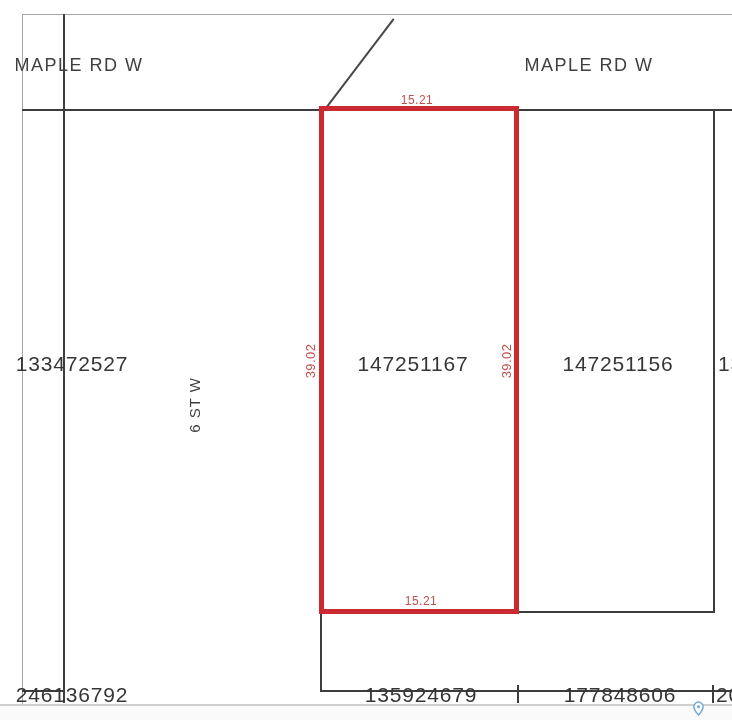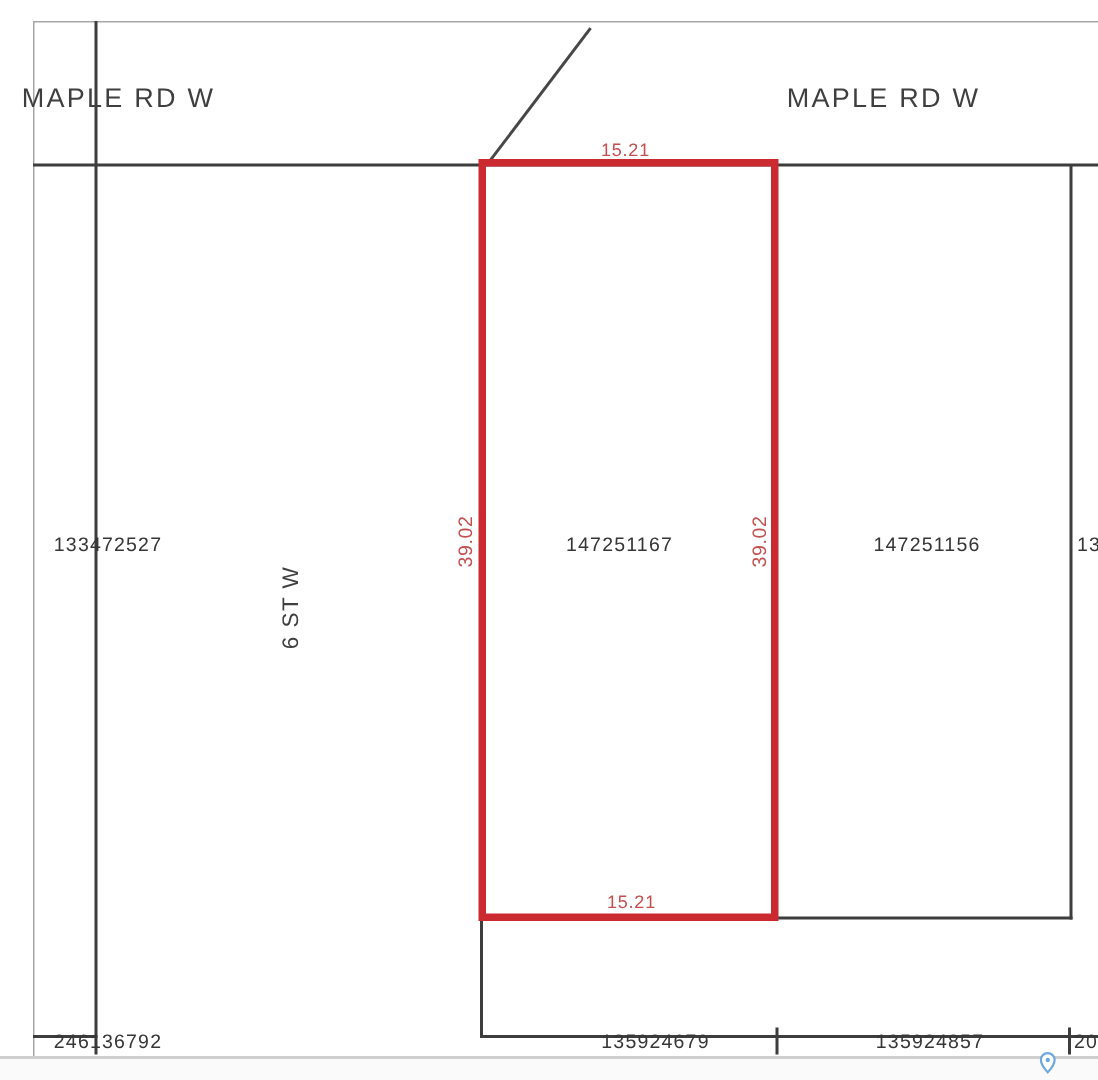--- a/index.html
+++ b/index.html
@@ -20,21 +20,21 @@
   .light-line{background:#cfcfcf;}
   .diag{position:absolute;height:2px;background:#474747;transform-origin:0 0;z-index:1;}
   .red-rect{
     position:absolute;left:319px;top:106px;width:200px;height:508px;
     border:5px solid var(--highlight);box-sizing:border-box;z-index:2;background:transparent;
   }
   .lbl{
     position:absolute;white-space:nowrap;z-index:3;
     transform:translate(-50%,-50%);line-height:1;
   }
-  .parcel-id{font-size:13px;letter-spacing:0.8px;color:var(--text);}
+  .parcel-id{font-size:21px;letter-spacing:0.8px;color:var(--text);}
   .street{font-size:18px;letter-spacing:1.5px;color:#3f3f3f;}
   .dim{font-size:12px;letter-spacing:0.5px;color:var(--dimension);}
   .dim-v{font-size:13px;letter-spacing:0.4px;color:var(--dimension);transform:translate(-50%,-50%) rotate(-90deg);}
   .street-v{font-size:15px;letter-spacing:1px;color:#3f3f3f;transform:translate(-50%,-50%) rotate(-90deg);}
   .edge-clip{transform:translate(0,-50%);}
   .bottom-strip{position:absolute;left:0;top:706px;width:732px;height:14px;background:#fafafa;z-index:0;}
   .pin{position:absolute;left:693px;top:701px;width:11px;height:15px;z-index:4;cursor:pointer;}
 </style>
 </head>
 <body>
@@ -67,22 +67,22 @@
   <span class="lbl dim" style="left:417px;top:100px;">15.21</span>
   <span class="lbl dim" style="left:421px;top:601px;">15.21</span>
   <span class="lbl dim-v" style="left:310px;top:361px;">39.02</span>
   <span class="lbl dim-v" style="left:506px;top:361px;">39.02</span>
 
   <span class="lbl parcel-id" style="left:72px;top:363px;">133472527</span>
   <span class="lbl parcel-id" style="left:413px;top:363px;">147251167</span>
   <span class="lbl parcel-id" style="left:618px;top:363px;text-align:right;">147251156</span>
   <span class="lbl parcel-id edge-clip" style="left:718px;top:363px;">13</span>
   <span class="lbl parcel-id" style="left:72px;top:694px;">246136792</span>
-  <span class="lbl parcel-id" style="left:421px;top:694px;margin-left:16px;">135924679</span>
-  <span class="lbl parcel-id" style="left:620px;top:694px;">135924857</span>
+  <span class="lbl parcel-id" style="left:421px;top:694px;">135924679</span>
+  <span class="lbl parcel-id" style="left:620px;top:694px;">177848606</span>
   <span class="lbl parcel-id edge-clip" style="left:716px;top:694px;">20</span>
 
   <svg class="pin" viewBox="0 0 12 16">
     <path d="M6 1 C3.2 1 1 3.2 1 6 c0 3.6 5 9 5 9 s5 -5.4 5 -9 C11 3.2 8.8 1 6 1 z" fill="#ffffff" stroke="#6fa8dc" stroke-width="1.6"></path>
     <circle cx="6" cy="6" r="1.6" fill="#6fa8dc"></circle>
   </svg>
 
 </div>
 
 </body></html>

